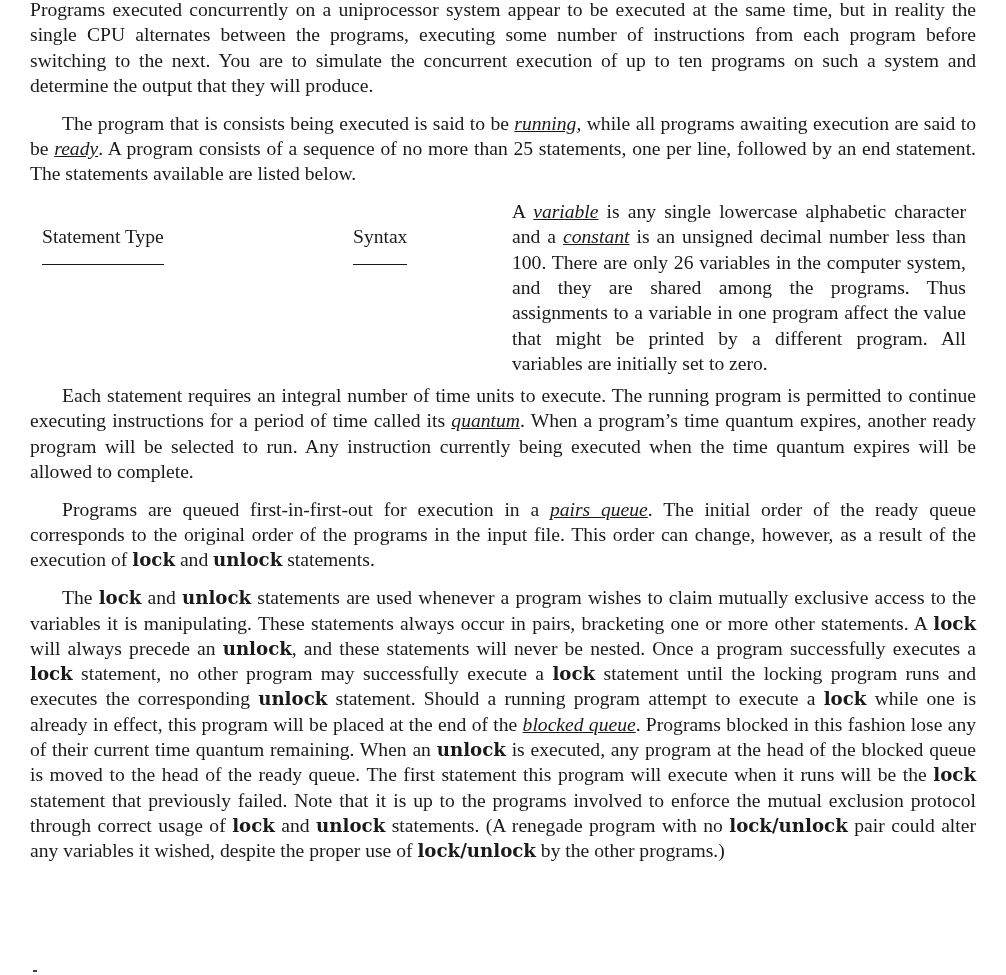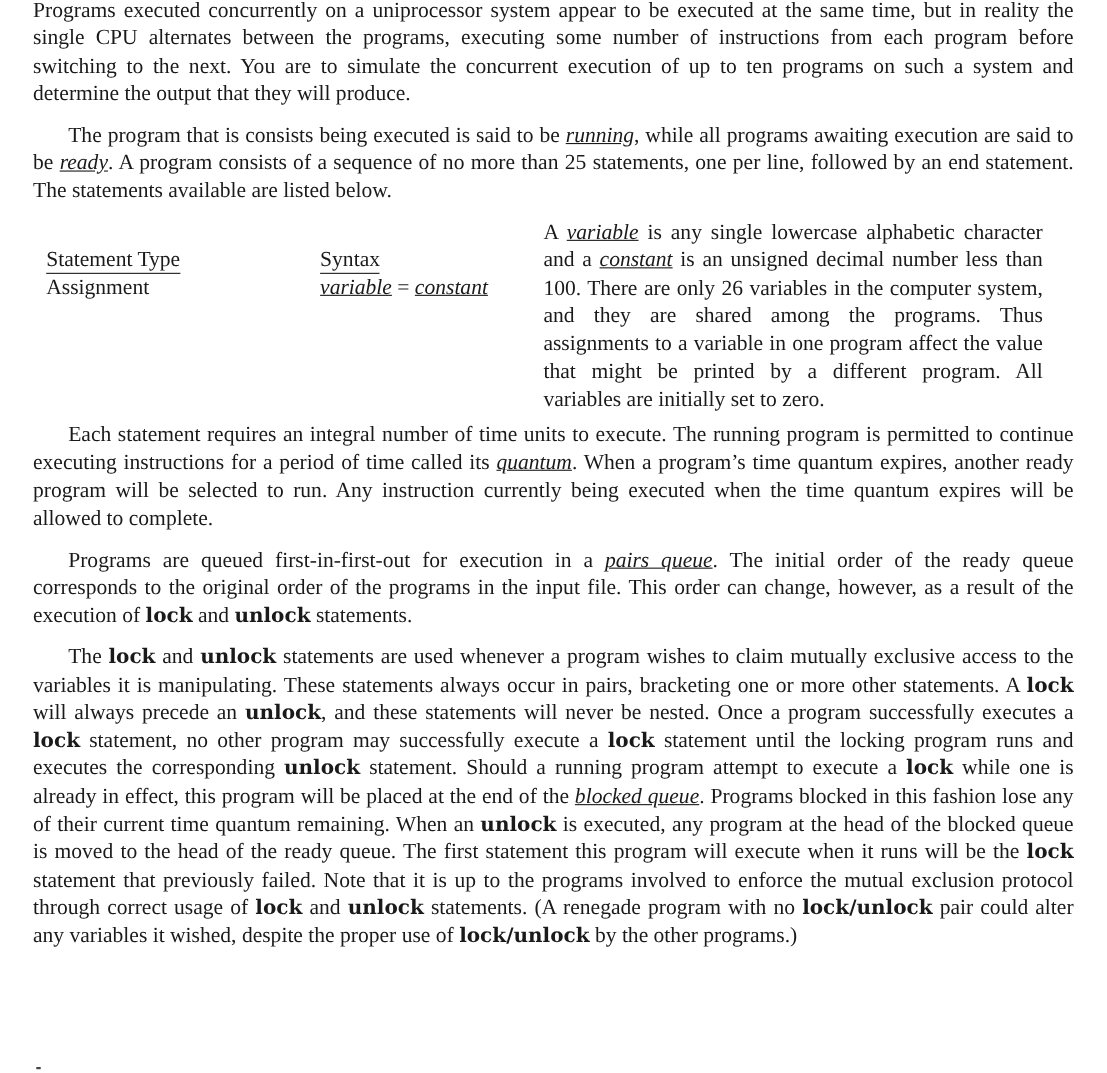--- a/index.html
+++ b/index.html
@@ -21,24 +21,24 @@
     display: flex; justify-content: space-between; margin: 0 0 7px 0;
   }
   .stmt-table {
     margin-top: 25px; margin-left: 12px; width: 450px;
     border-collapse: collapse;
   }
   .stmt-table td, .stmt-table th {
     padding: 0; text-align: left; font-weight: normal; vertical-align: top;
     line-height: 25.3px;
   }
-  .stmt-table th span { border-bottom: 1.2px solid #1a1a1a; padding-bottom: 0; display: inline-block; line-height: 23px; }
+  .stmt-table th span { border-bottom: 1.2px solid #1a1a1a; padding-bottom: 16px; display: inline-block; line-height: 23px; }
   .stmt-table td.c1 { width: 249px; }
   .side-note {
-    width: 454px; margin-right: 28px; text-align: justify; text-align-last: left;
+    width: 454px; margin-right: 10px; text-align: justify; text-align-last: left;
   }
   .footer-mark {
     position: absolute; left: 33px; top: 970px; width: 4px; height: 2px; background: #444;
   }
 </style>
 </head>
 <body>
 
 <div class="page">
 
@@ -48,24 +48,20 @@
 
   <div class="split">
     <table class="stmt-table">
       <thead>
         <tr>
           <th class="c1"><span>Statement Type</span></th>
           <th><span>Syntax</span></th>
         </tr>
       </thead>
       <tbody>
-        <tr>
-          <td class="c1">Assignment</td>
-          <td><i>variable</i><span style="white-space:pre"> = </span><i>constant</i></td>
-        </tr>
       </tbody>
     </table>
 
     <div class="side-note"><span>A </span><i>variable</i><span> is any single lowercase alphabetic character and a </span><i>constant</i><span> is an unsigned decimal number less than 100. There are only 26 variables in the computer system, and they are shared among the programs. Thus assignments to a variable in one program affect the value that might be printed by a different program. All variables are initially set to zero.</span></div>
   </div>
 
   <p class="indent"><span>Each statement requires an integral number of time units to execute. The running program is permitted to continue executing instructions for a period of time called its </span><i>quantum</i><span>. When a program’s time quantum expires, another ready program will be selected to run. Any instruction currently being executed when the time quantum expires will be allowed to complete.</span></p>
 
   <p class="indent"><span>Programs are queued first-in-first-out for execution in a </span><i>pairs queue</i><span>. The initial order of the ready queue corresponds to the original order of the programs in the input file. This order can change, however, as a result of the execution of </span><b>lock</b><span style="white-space:pre"> and </span><b>unlock</b><span> statements.</span></p>
 

